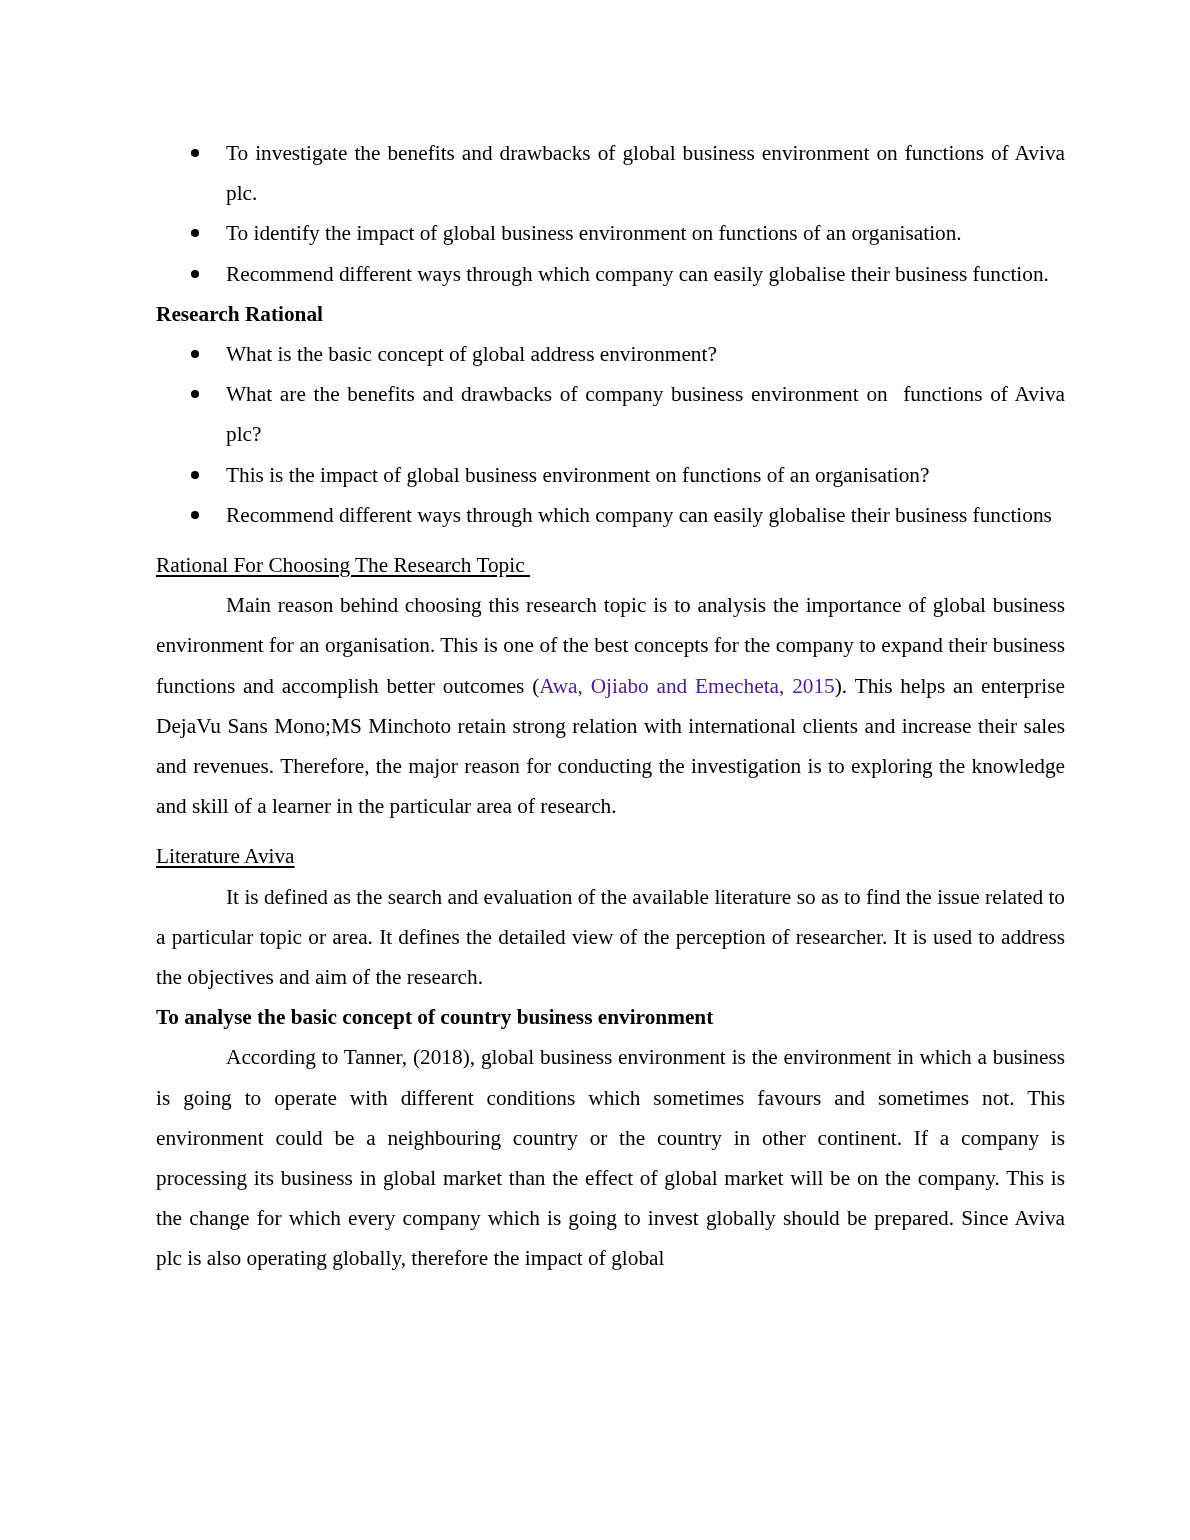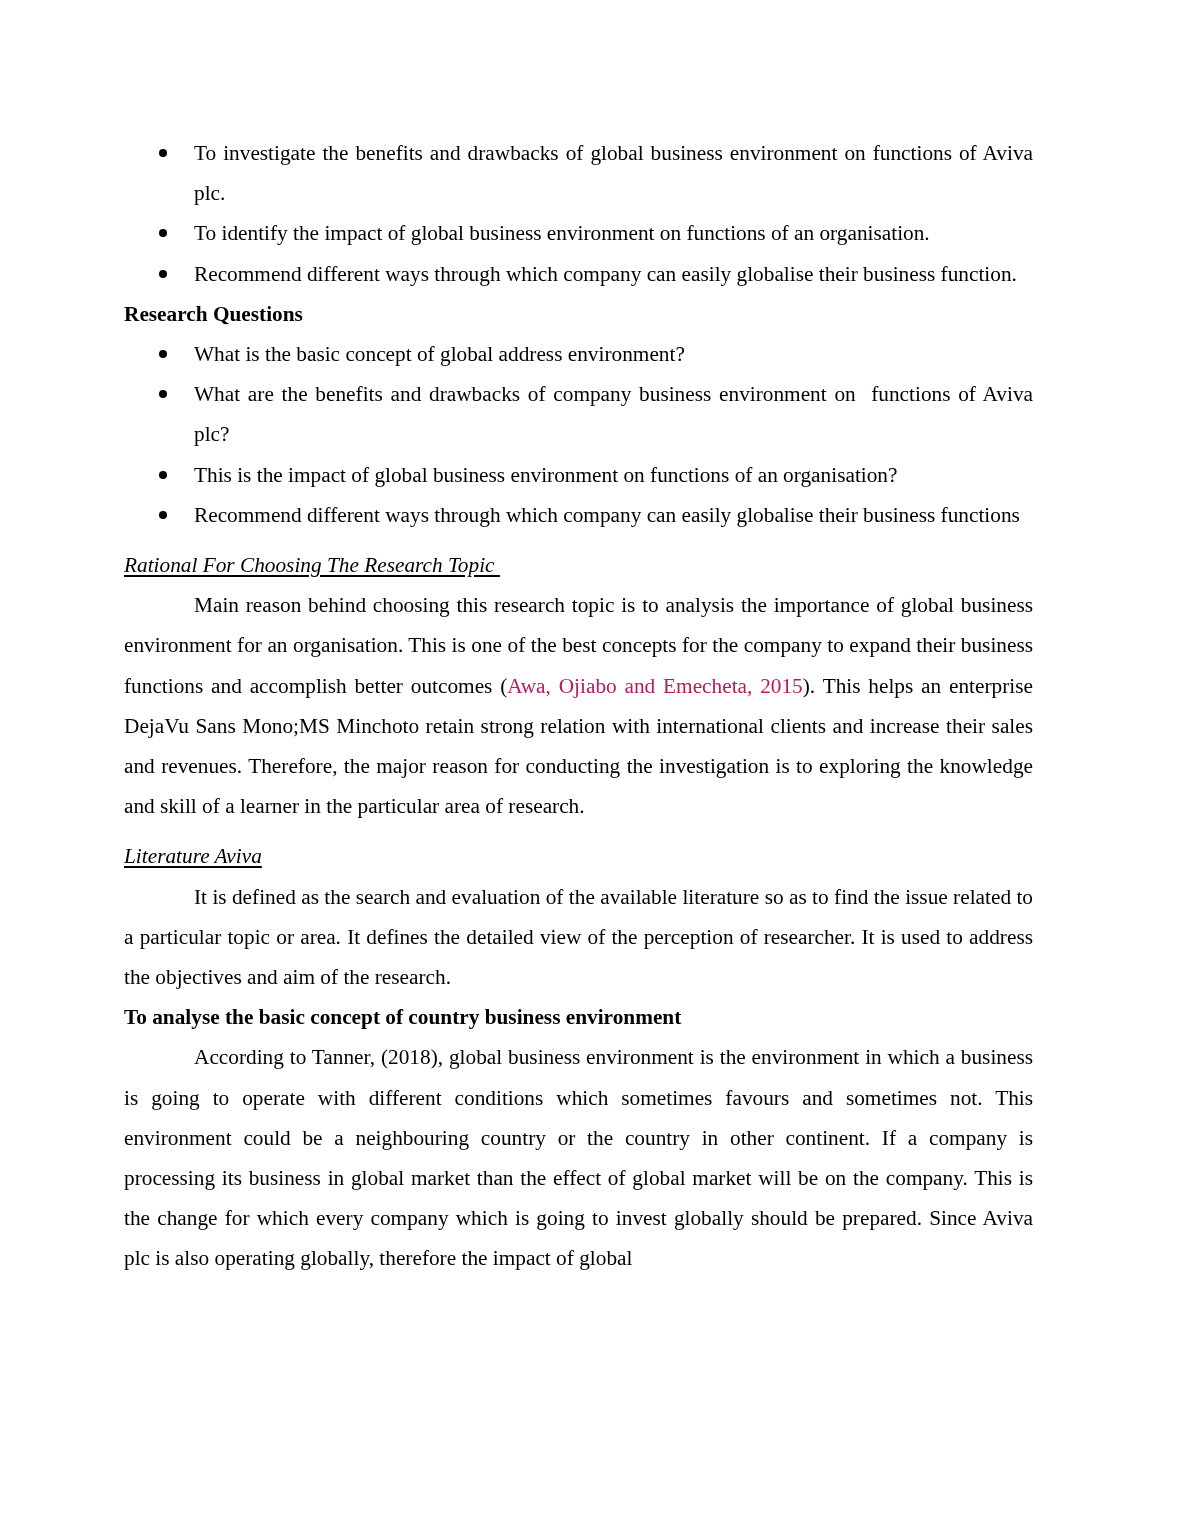--- a/index.html
+++ b/index.html
@@ -10,21 +10,21 @@
     body {
       width: 1190px;
       height: 1540px;
       position: relative;
       overflow: hidden;
       font-family: "Liberation Serif", "DejaVu Serif", serif;
       color: #000000;
     }
     .page {
       position: absolute;
-      left: 124px;
+      left: 156px;
       top: 133px;
       width: 909px;
       font-size: 21.3px;
       line-height: 40.2px;
     }
     ul.bullets {
       list-style: none;
       margin: 0;
       padding: 0;
     }
@@ -45,30 +45,29 @@
     }
     .heading-bold {
       font-weight: bold;
       margin: 0;
     }
     .heading-underline {
       text-decoration: underline;
       text-underline-offset: 3px;
       margin: 10px 0 0 0;
       white-space: pre;
-      font-style: italic;
     }
     p.para {
       margin: 0;
       text-indent: 70px;
       text-align: justify;
       text-align-last: left;
     }
     .cite {
-      color: #be185d;
+      color: #4c1d95;
     }
   </style>
 </head>
 <body>
 
 <div class="page">
 
   <ul class="bullets">
     <li>
       <span class="dot"></span>
@@ -77,21 +76,21 @@
     <li>
       <span class="dot"></span>
       <span>To identify the impact of global business environment on functions of an organisation.</span>
     </li>
     <li>
       <span class="dot"></span>
       <span>Recommend different ways through which company can easily globalise their business function.</span>
     </li>
   </ul>
 
-  <div class="heading-bold">Research Questions</div>
+  <div class="heading-bold">Research Rational</div>
 
   <ul class="bullets">
     <li>
       <span class="dot"></span>
       <span>What is the basic concept of global address environment?</span>
     </li>
     <li>
       <span class="dot"></span>
       <span style="white-space: pre-wrap;">What are the benefits and drawbacks of company business environment on  functions of Aviva plc?</span>
     </li>

